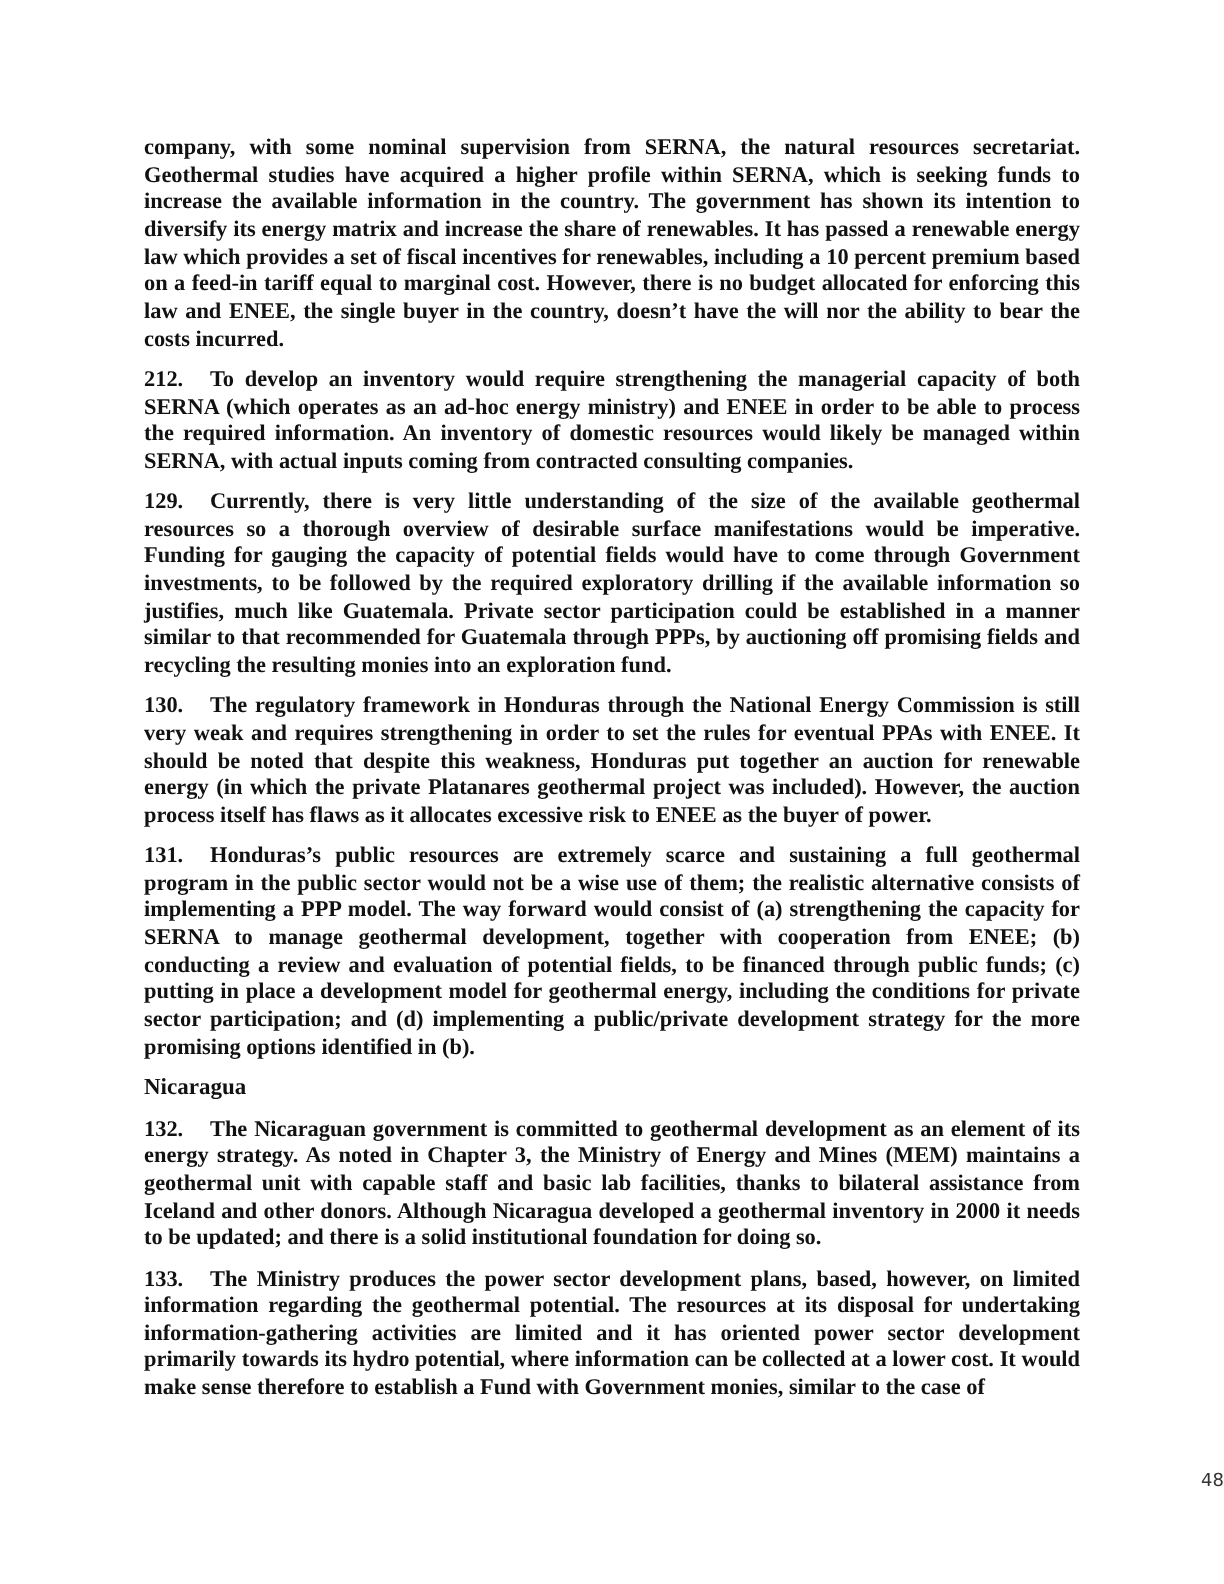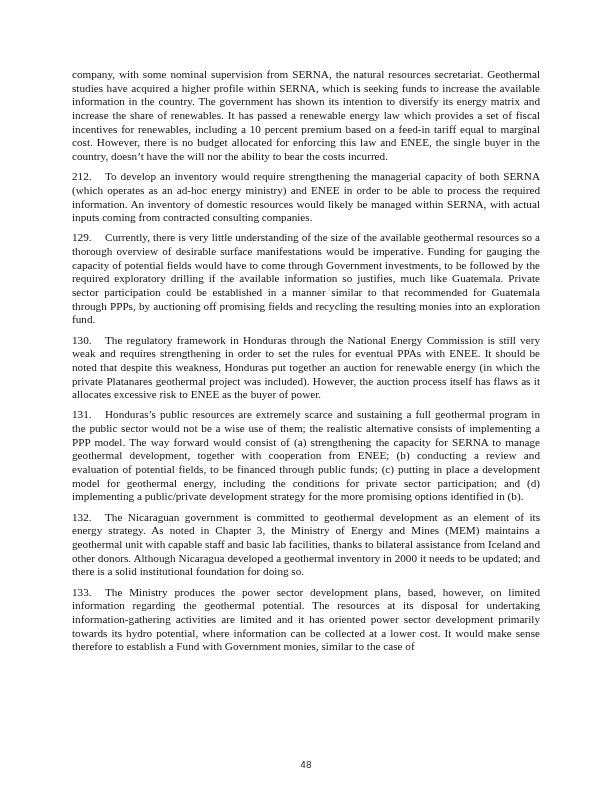--- a/index.html
+++ b/index.html
@@ -19,36 +19,37 @@
       position: absolute;
       left: 72px;
       top: 68px;
       width: 468px;
       font-size: 11.2px;
       line-height: 13.65px;
       text-align: justify;
     }
     .para {
       margin: 0 0 6.6px 0;
+      font-weight: bold;
     }
     .para .num {
       display: inline-block;
       width: 33px;
     }
     .heading {
       font-weight: bold;
       font-size: 11.5px;
       margin: 6px 0 7px 0;
     }
     .page-number {
       position: absolute;
-      top: 760px;
+      top: 736px;
       left: 0;
       width: 612px;
-      text-align: center;
+      text-align: right;
       font-family: "DejaVu Sans", sans-serif;
       font-size: 9px;
       color: #333333;
     }
   </style>
 </head>
 <body>
 
 <div class="page-body">
   <p class="para">
@@ -64,20 +65,21 @@
   </p>
 
   <p class="para">
     <span class="num">130.</span><span>The regulatory framework in Honduras through the National Energy Commission is still very weak and requires strengthening in order to set the rules for eventual PPAs with ENEE. It should be noted that despite this weakness, Honduras put together an auction for renewable energy (in which the private Platanares geothermal project was included). However, the auction process itself has flaws as it allocates excessive risk to ENEE as the buyer of power.</span>
   </p>
 
   <p class="para">
     <span class="num">131.</span><span>Honduras’s public resources are extremely scarce and sustaining a full geothermal program in the public sector would not be a wise use of them; the realistic alternative consists of implementing a PPP model.  The way forward would consist of (a) strengthening the capacity for SERNA to manage geothermal development, together with cooperation from ENEE; (b) conducting a review and evaluation of potential fields, to be financed through public funds; (c) putting in place a development model for geothermal energy, including the conditions for private sector participation; and (d) implementing a public/private development strategy for the more promising options identified in (b).</span>
   </p>
 
+  <div class="heading">Nicaragua</div>
 
   <p class="para">
     <span class="num">132.</span><span>The Nicaraguan government is committed to geothermal development as an element of its energy strategy.  As noted in Chapter 3, the Ministry of Energy and Mines (MEM) maintains a geothermal unit with capable staff and basic lab facilities, thanks to bilateral assistance from Iceland and other donors.  Although Nicaragua developed a geothermal inventory in 2000 it needs to be updated; and there is a solid institutional foundation for doing so.</span>
   </p>
 
   <p class="para">
     <span class="num">133.</span><span>The Ministry produces the power sector development plans, based, however, on limited information regarding the geothermal potential. The resources at its disposal for undertaking information-gathering activities are limited and it has oriented power sector development primarily towards its hydro potential, where information can be collected at a lower cost.  It would make sense therefore to establish a Fund with Government monies, similar to the case of</span>
   </p>
 </div>
 

